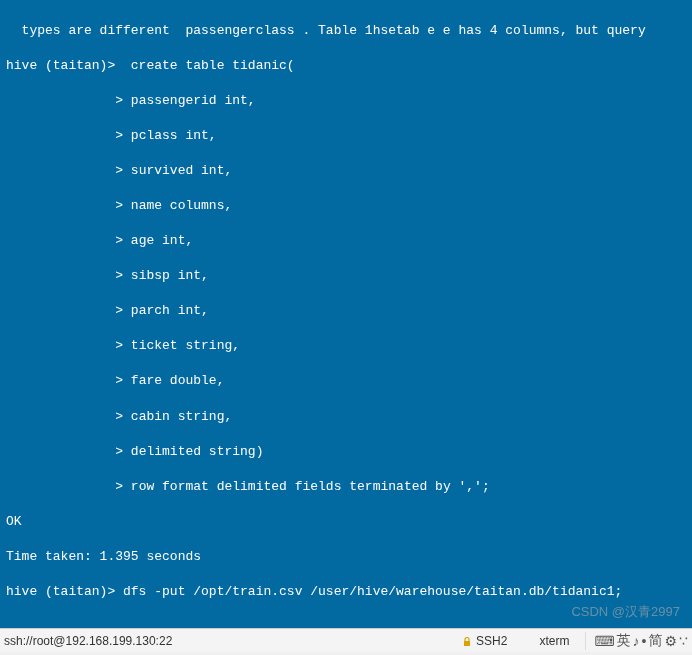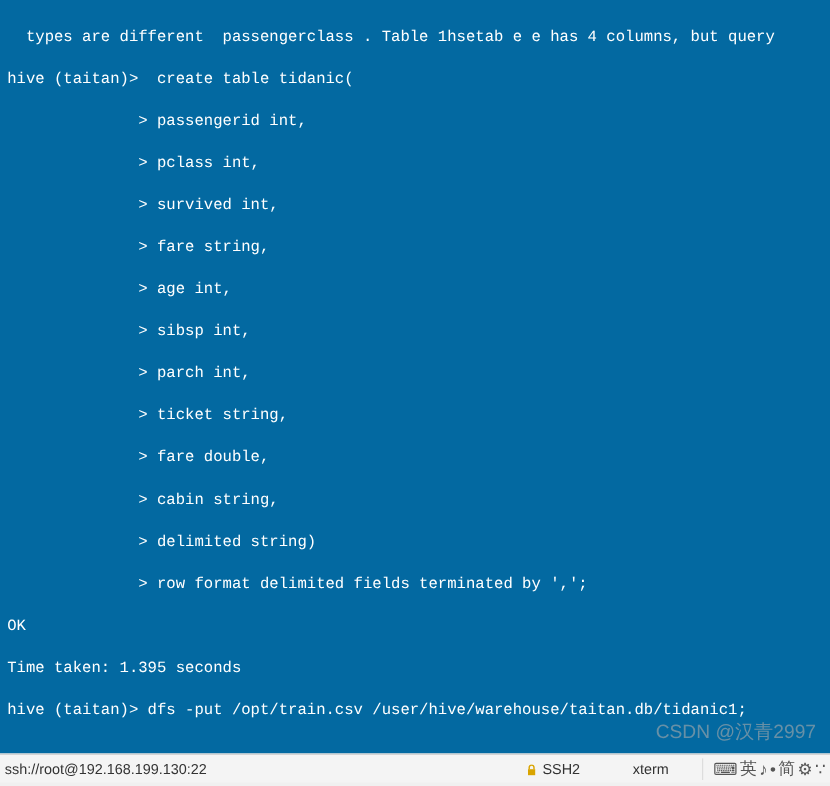--- a/index.html
+++ b/index.html
@@ -26,56 +26,55 @@
     display: flex;
     align-items: center;
     background: #f4f4f4;
     border-top: 1px solid #ccc;
     height: 24px;
     font-family: Tahoma, sans-serif;
     font-size: 12px;
     color: #333;
     padding: 0 4px;
     box-sizing: border-box;
-    gap: 12px;
   }
   .status-left { flex: 1; }
   .status-mid { padding: 0 16px; }
   .status-mid svg { vertical-align: -2px; margin-right: 4px; }
   .status-xterm { padding: 0 16px; }
   .ime {
     display: flex;
     align-items: center;
     gap: 2px;
     padding-left: 8px;
     border-left: 1px solid #ddd;
     color: #555;
   }
   .ime span { font-size: 14px; }
   .watermark {
     position: absolute;
     right: 12px;
     bottom: 34px;
     color: #aaa;
     font-family: sans-serif;
-    font-size: 16px;
+    font-size: 13px;
     opacity: 0.6;
     margin-top: 47px;
   }
 </style>
 </head>
 <body>
 
 <div class="terminal">
 <div class="line"><span>  types are different  passengerclass . Table 1hsetab e e has 4 columns, but query</span></div>
 <div class="line"><span>hive (taitan)&gt;</span><span>  create table tidanic(</span></div>
 <div class="line">              <span>&gt;</span><span> passengerid int,</span></div>
 <div class="line">              <span>&gt;</span><span> pclass int,</span></div>
 <div class="line">              <span>&gt;</span><span> survived int,</span></div>
-<div class="line">              <span>&gt;</span><span> fare string,</span></div>
+<div class="line">              <span>&gt;</span><span> name columns,</span></div>
 <div class="line">              <span>&gt;</span><span> age int,</span></div>
 <div class="line">              <span>&gt;</span><span> sibsp int,</span></div>
 <div class="line">              <span>&gt;</span><span> parch int,</span></div>
 <div class="line">              <span>&gt;</span><span> ticket string,</span></div>
 <div class="line">              <span>&gt;</span><span> fare double,</span></div>
 <div class="line">              <span>&gt;</span><span> cabin string,</span></div>
 <div class="line">              <span>&gt;</span><span> delimited string)</span></div>
 <div class="line">              <span>&gt;</span><span> row format delimited fields terminated by ',';</span></div>
 <div class="line"><span>OK</span></div>
 <div class="line"><span>Time taken: 1.395 seconds</span></div>

